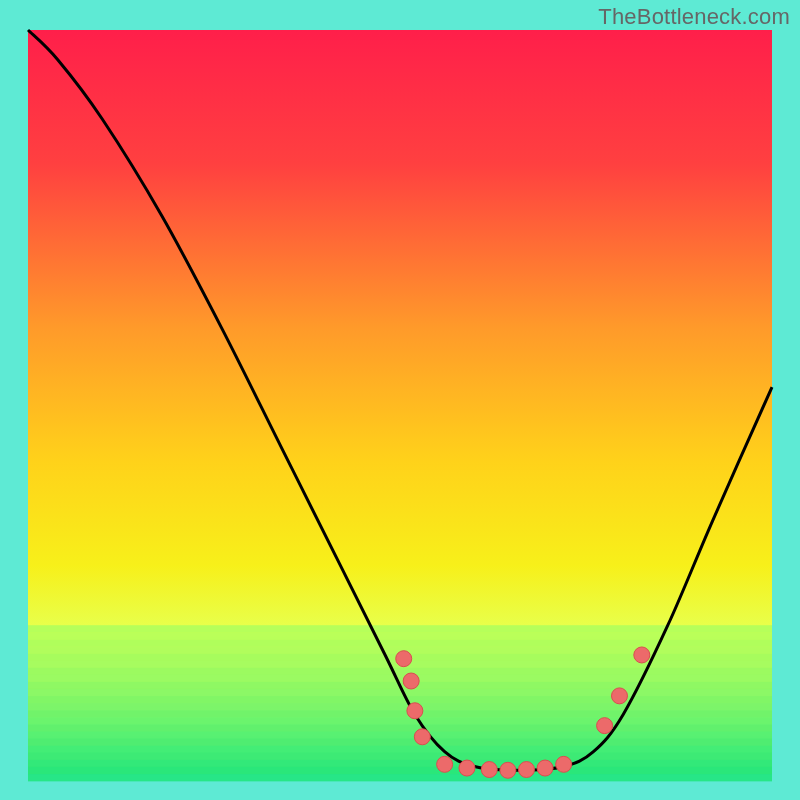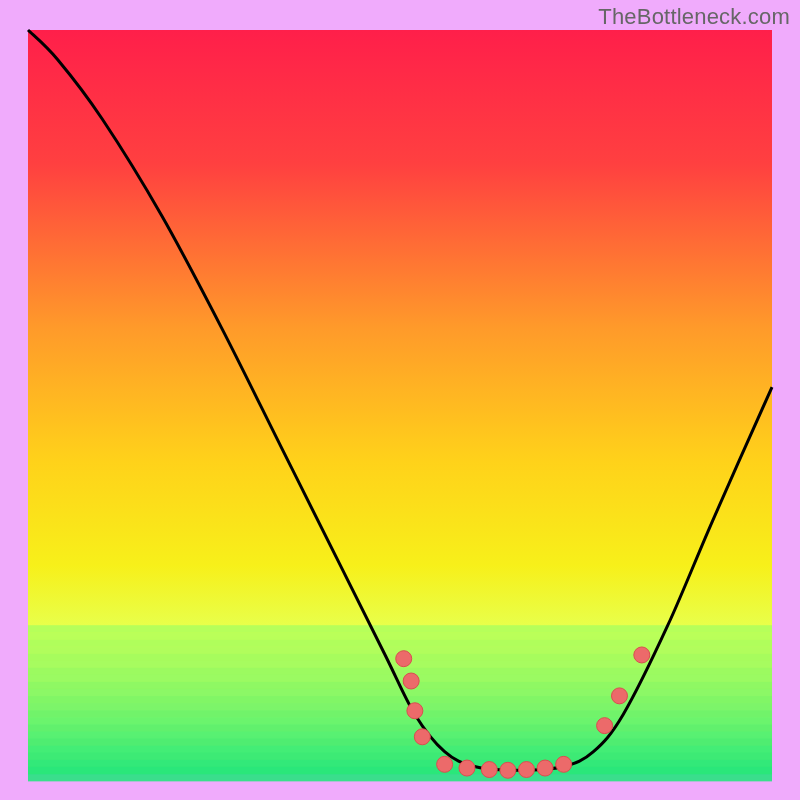--- a/index.html
+++ b/index.html
@@ -8,21 +8,21 @@
     width: 800px;
     height: 800px;
     background: #000;
     font-family: Arial, Helvetica, sans-serif;
     overflow: hidden;
   }
   .frame {
     position: relative;
     width: 800px;
     height: 800px;
-    background: #f0abfc;
+    background: #5eead4;
   }
   .attribution {
     position: absolute;
     top: 4px;
     right: 10px;
     color: #666;
     font-size: 22px;
     font-weight: 500;
     letter-spacing: 0.2px;
     z-index: 5;

